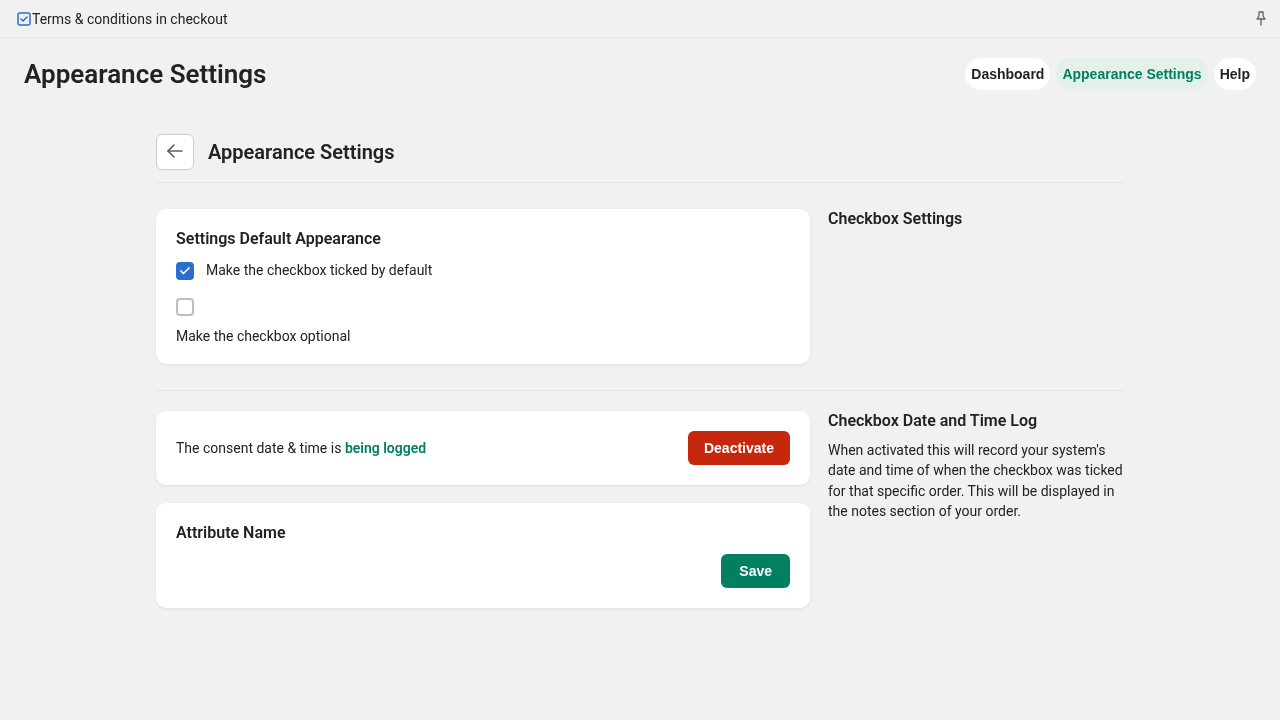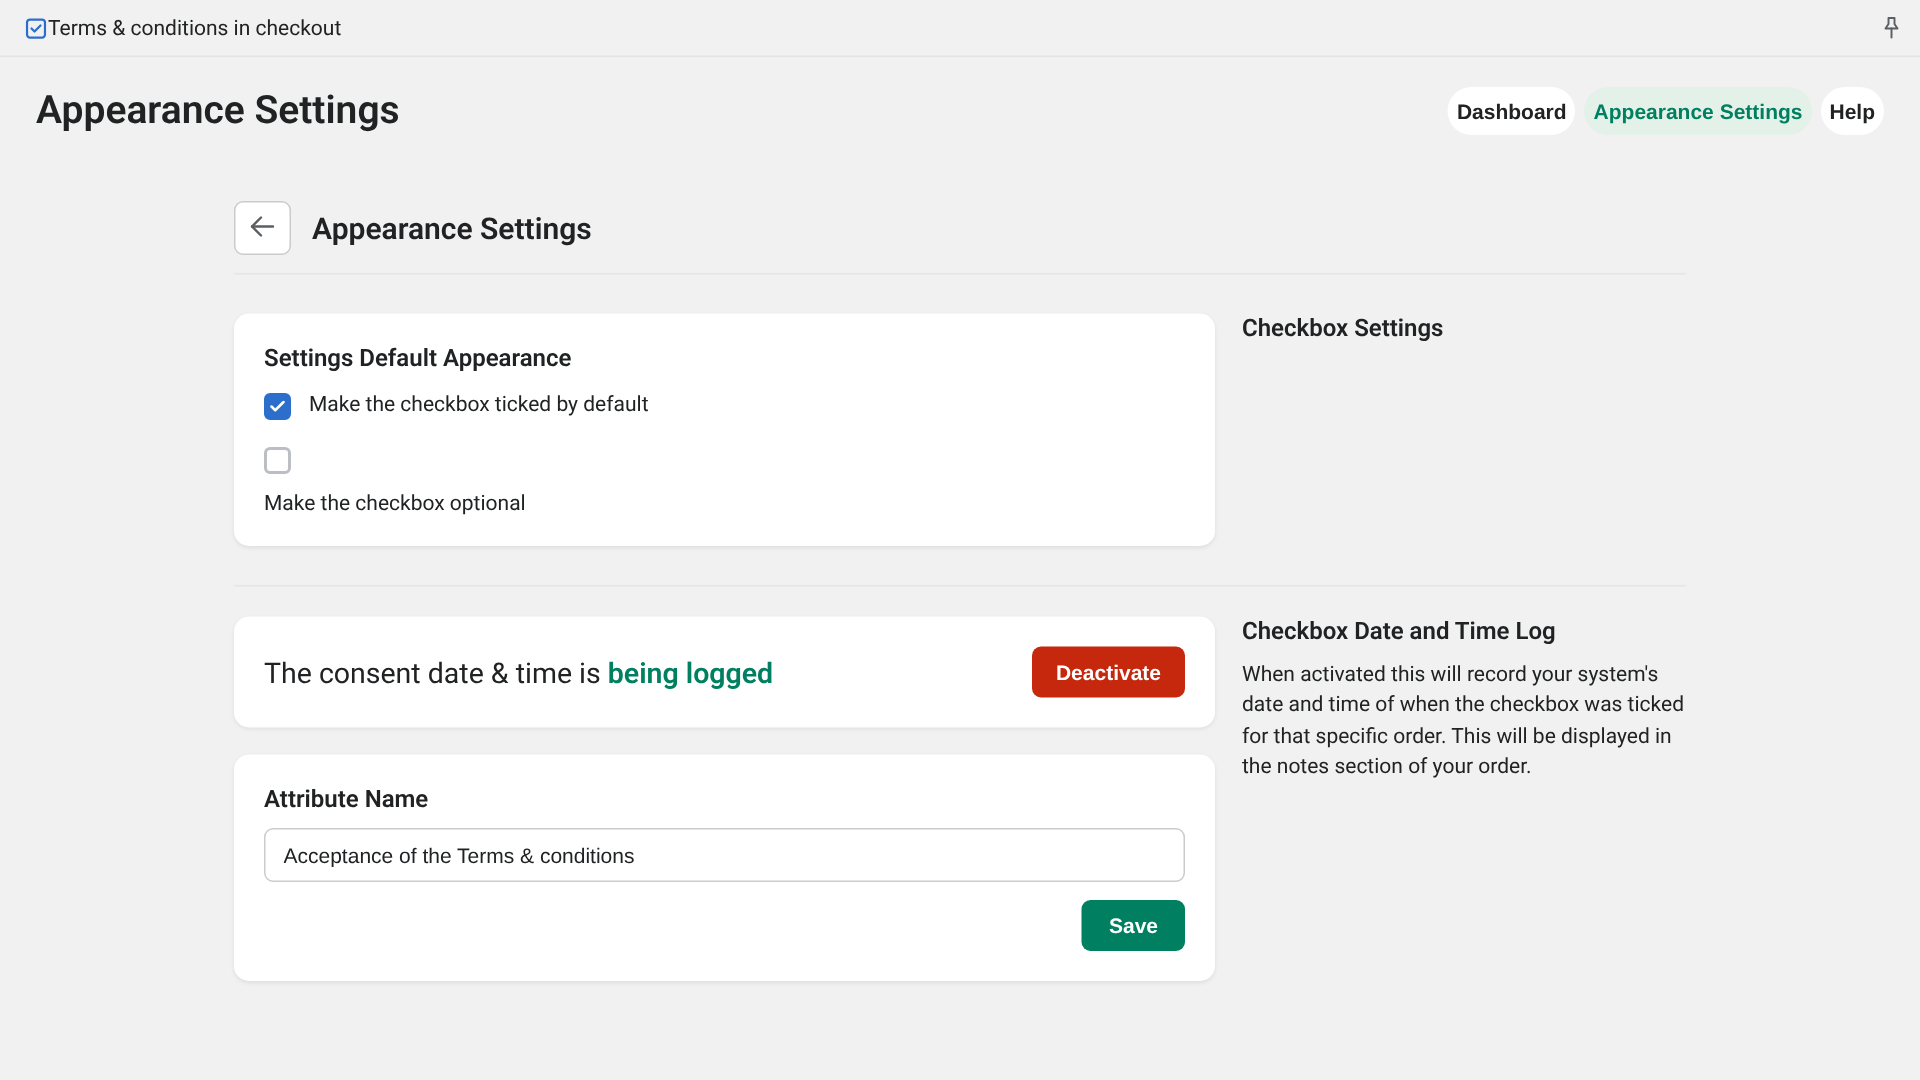--- a/index.html
+++ b/index.html
@@ -147,21 +147,21 @@
     .side-text {
       font-size: 14px;
       color: #202223;
       line-height: 1.45;
     }
     .log-card {
       display: flex;
       align-items: center;
       justify-content: space-between;
     }
-    .log-text { font-size: 19px; }
+    .log-text { font-size: 14px; }
     .log-green { color: #008060; font-weight: 600; }
     .btn-danger {
       background: #c5280c;
       color: #fff;
       border: none;
       border-radius: 6px;
       padding: 9px 16px;
       font-size: 14px;
       font-weight: 600;
       cursor: pointer;
@@ -261,21 +261,20 @@
 <div class="content-row" style="margin-top:20px;">
   <div class="card-stack">
     <div class="card log-card">
       <div class="log-text">
         <span>The consent date &amp; time is </span><span class="log-green">being logged</span>
       </div>
       <button class="btn-danger">Deactivate</button>
     </div>
     <div class="card attr-card">
       <div class="card-title">Attribute Name</div>
-      <input class="text-input" type="text" value="Acceptance of the Terms &amp; conditions" style="">
       <div class="btn-row">
         <button class="btn-primary">Save</button>
       </div>
     </div>
   </div>
   <div>
     <div class="side-title">Checkbox Date and Time Log</div>
     <div class="side-text">When activated this will record your system's date and time of when the checkbox was ticked for that specific order. This will be displayed in the notes section of your order.</div>
   </div>
 </div>

